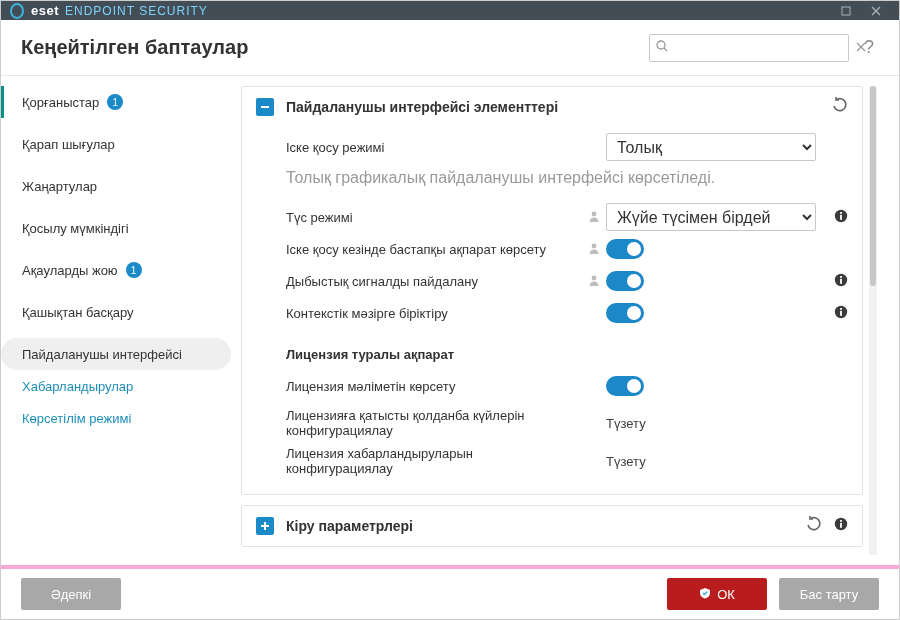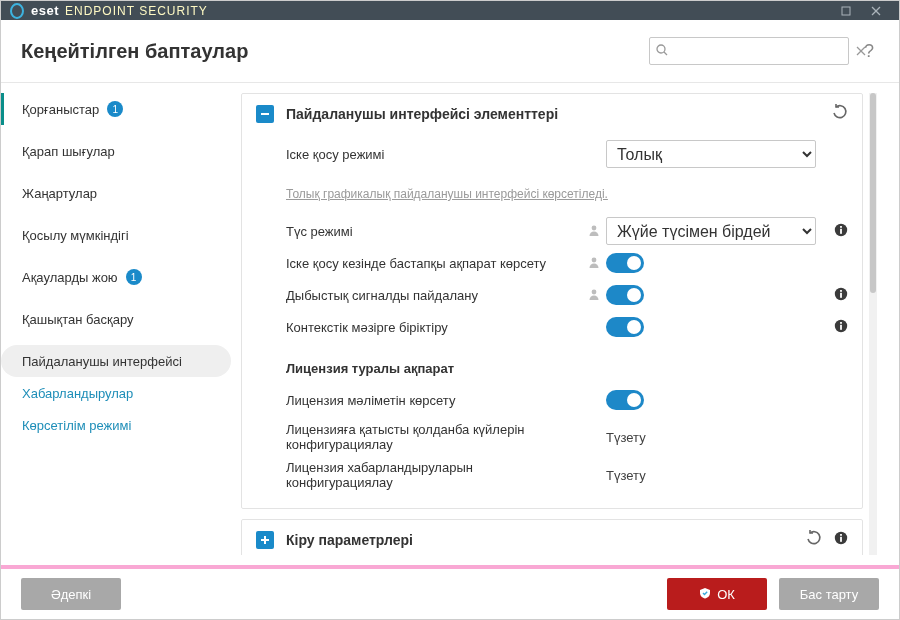--- a/index.html
+++ b/index.html
@@ -1,24 +1,24 @@
 <!DOCTYPE html>
 <html><head>
 <meta charset="utf-8">
 <style>
   * { box-sizing: border-box; margin: 0; padding: 0; }
   html, body { width: 900px; height: 620px; font-family: "Segoe UI", Arial, sans-serif; font-size: 13px; color: #333; background: #fff; overflow: hidden; }
   .window { width: 900px; height: 620px; display: flex; flex-direction: column; border: 1px solid #ccc; }
   .titlebar { height: 19px; background: #424d56; color: #fff; display: flex; align-items: center; padding: 0 8px; }
   .titlebar .brand { display: flex; align-items: center; gap: 6px; }
   .titlebar .brand .logo { font-weight: bold; letter-spacing: 0.5px; }
-  .titlebar .brand .product { font-weight: 300; letter-spacing: 1px; font-size: 12px; color: #fef9c3; }
+  .titlebar .brand .product { font-weight: 300; letter-spacing: 1px; font-size: 12px; color: #7dd3fc; }
   .titlebar .spacer { flex: 1; }
   .titlebar .winbtn { width: 30px; height: 30px; display: flex; align-items: center; justify-content: center; color: #aab3ba; cursor: pointer; }
-  .header { height: 63px; display: flex; align-items: center; padding: 0 20px; border-bottom: 1px solid #e7e7e7; }
+  .header { height: 56px; display: flex; align-items: center; padding: 0 20px; border-bottom: 1px solid #e7e7e7; }
   .header h1 { font-size: 20px; font-weight: 600; color: #333; }
   .header .spacer { flex: 1; }
   .searchbox { width: 200px; height: 28px; border: 1px solid #c8c8c8; border-radius: 2px; display: flex; align-items: center; padding: 0 6px; gap: 6px; }
   .searchbox input { border: none; outline: none; flex: 1; font-size: 13px; background: transparent; }
   .searchbox .icon { color: #999; font-size: 13px; }
   .help-icon { margin-left: 10px; color: #888; font-size: 18px; cursor: pointer; width: 20px; text-align: center; }
   .body { flex: 1; display: flex; overflow: hidden; }
   .sidebar { width: 230px; padding: 10px 0; overflow-y: auto; }
   .nav-item { height: 32px; display: flex; align-items: center; padding: 0 18px; cursor: pointer; color: #333; font-size: 13px; position: relative; border-left: 3px solid transparent; }
   .nav-item.top.active { border-left-color: #0a8e8a; }
@@ -35,21 +35,21 @@
   .panel-header .spacer { flex: 1; }
   .panel-header .undo, .panel-header .info { color: #666; cursor: pointer; margin-left: 12px; font-size: 16px; }
   .panel-body { padding: 4px 14px 16px 44px; }
   .row { display: flex; align-items: center; min-height: 32px; padding: 2px 0; }
   .row .label { flex: 0 0 300px; color: #333; font-size: 13px; padding-right: 10px; }
   .row .label.multiline { padding: 4px 10px 4px 0; }
   .row .control { flex: 0 0 220px; display: flex; align-items: center; }
   .row .pre-icon { width: 20px; display: flex; justify-content: flex-end; padding-right: 6px; color: #b6b6b6; font-size: 13px; }
   .row .post { flex: 1; display: flex; justify-content: flex-end; }
   .row .post .info { color: #444; font-size: 15px; font-weight: bold; cursor: pointer; }
-  .helptext { color: #9a9a9a; font-size: 12px; margin: 17px 0 14px 0; text-decoration: underline; }
+  .helptext { color: #9a9a9a; font-size: 16px; margin: 6px 0 14px 0; }
   .section-title { font-weight: 600; color: #333; margin-top: 18px; margin-bottom: 8px; font-size: 13px; }
   select.ddl { width: 210px; height: 28px; border: 1px solid #c8c8c8; border-radius: 2px; padding: 0 6px; font-size: 16px; background: #fff; color: #333; }
   .switch { position: relative; width: 38px; height: 20px; border-radius: 10px; background: #1d88c8; cursor: pointer; }
   .switch .knob { position: absolute; width: 14px; height: 14px; border-radius: 50%; background: #fff; top: 3px; right: 3px; transition: all .1s; }
   .linkbtn { color: #404040; cursor: pointer; font-size: 13px; }
   .scrollbar-fake { width: 8px; background: #f1f1f1; position: relative; }
   .scrollbar-fake .thumb { position: absolute; top: 0; left: 1px; width: 6px; height: 200px; background: #c7c7c7; border-radius: 3px; }
   .footer { height: 54px; border-top: 4px solid #f9a8d4; display: flex; align-items: center; padding: 0 20px; gap: 12px; }
   .footer .spacer { flex: 1; }
   .btn { height: 32px; min-width: 100px; border: none; border-radius: 2px; cursor: pointer; font-size: 13px; padding: 0 18px; display: inline-flex; align-items: center; justify-content: center; gap: 6px; }

